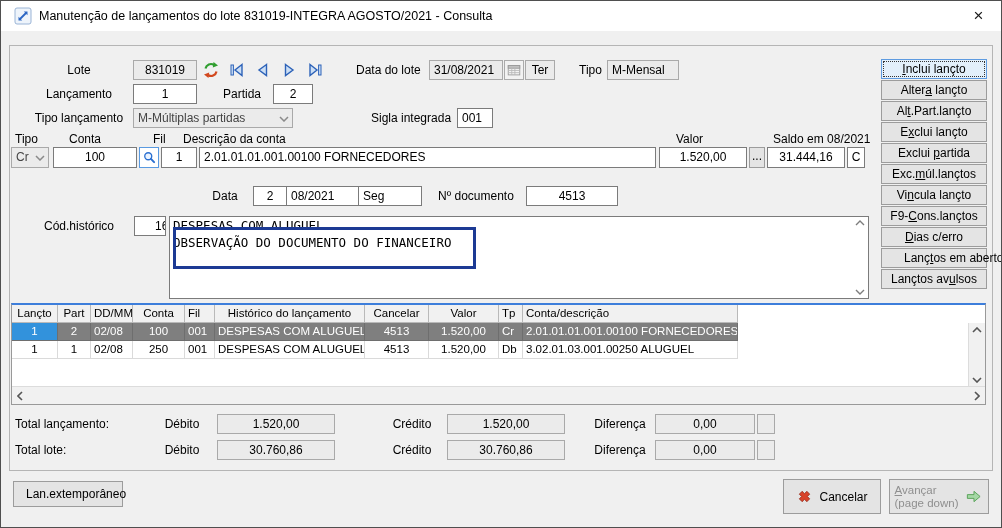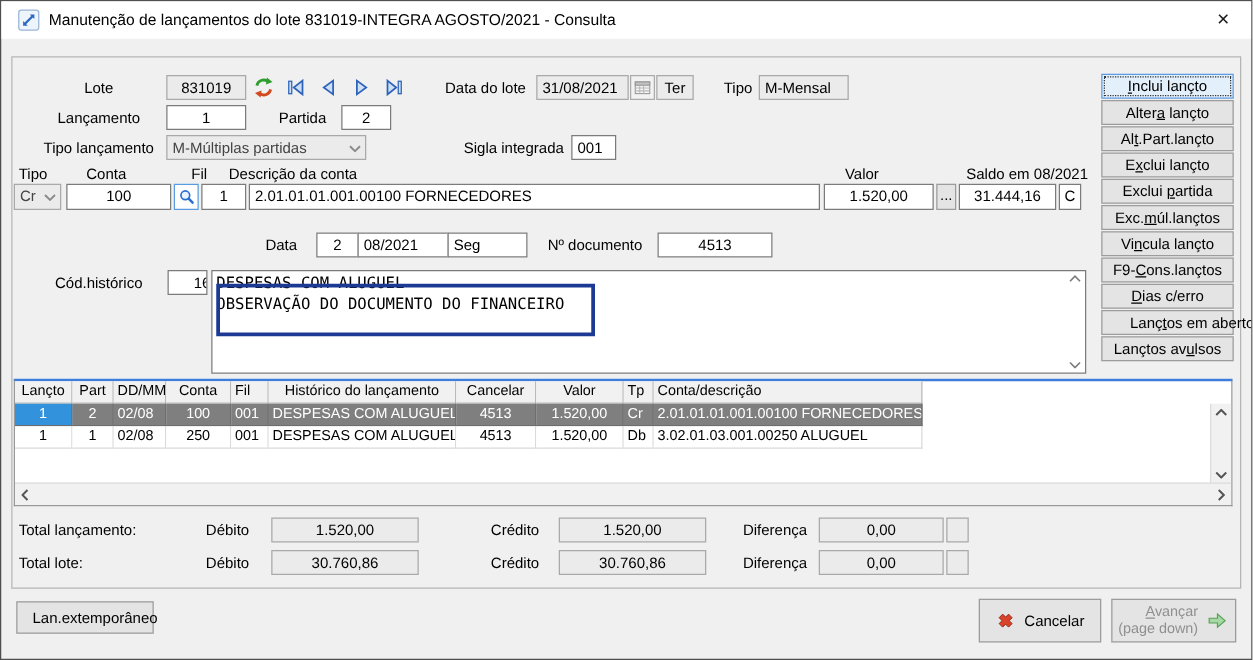--- a/index.html
+++ b/index.html
@@ -39,21 +39,21 @@
   .grow .gcell{background:#fff;border-right:1px solid #dadada;border-bottom:1px solid #dadada;}
   .grow.sel .gcell{background:#7f7f7f;color:#fff;border-color:#6e6e6e;}
   .grow.sel .gcell:first-child{background:#3292dc;}
   .gvs{position:absolute;top:18px;right:0;bottom:17px;width:16px;background:#f1f1f1;border-left:1px solid #dcdcdc;}
   .gvs .up{position:absolute;left:3px;top:4px;} .gvs .dn{position:absolute;left:3px;bottom:4px;}
   .ghs{position:absolute;left:0;right:0;bottom:0;height:17px;background:#f1f1f1;border-top:1px solid #dcdcdc;}
   .ghs .lf{position:absolute;left:5px;top:4px;} .ghs .rt{position:absolute;right:5px;top:4px;}
   .foot-btn{height:26px;line-height:24px;}
   .big-btn{height:35px;display:flex;align-items:center;justify-content:center;gap:6px;}
   .fwd{color:#8f8f8f;}
-  .fwd .txt{text-align:right;font-size:11.5px;line-height:13px;}
+  .fwd .txt{text-align:left;font-size:11.5px;line-height:13px;}
   u{text-decoration:underline;}
 </style>
 </head>
 <body>
 
 <div class="win">
 
   <div class="titlebar">
     <svg class="app-ico" viewBox="0 0 18 18">
       <rect x="1" y="1" width="16" height="16" rx="2" fill="#eef4fb" stroke="#9ab4d6"></rect>

